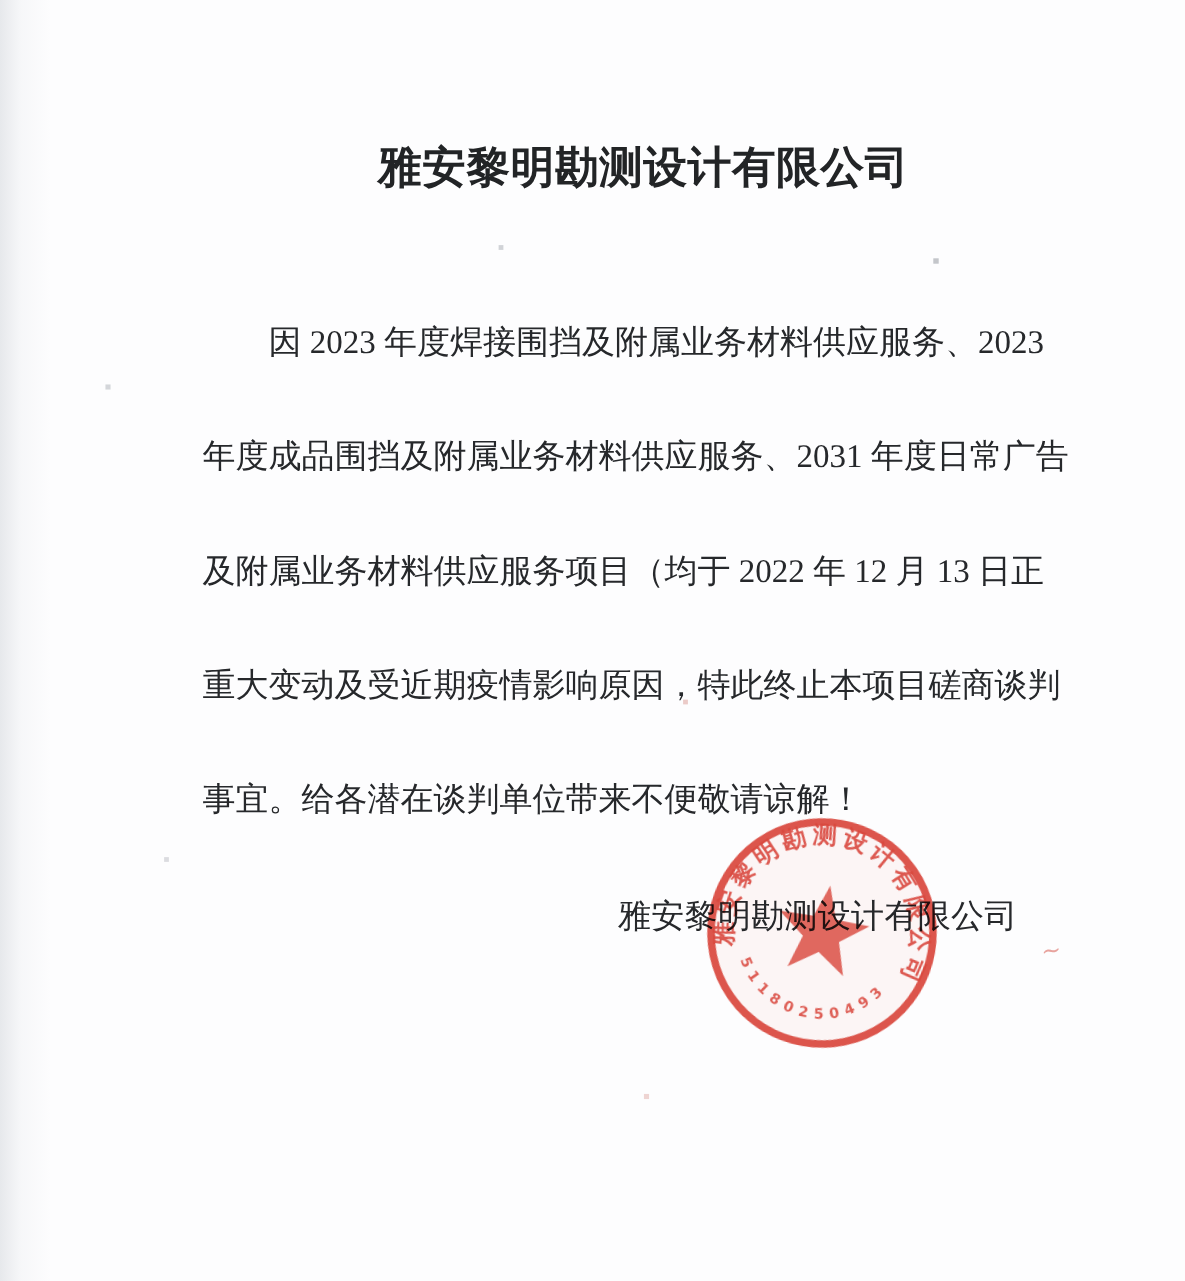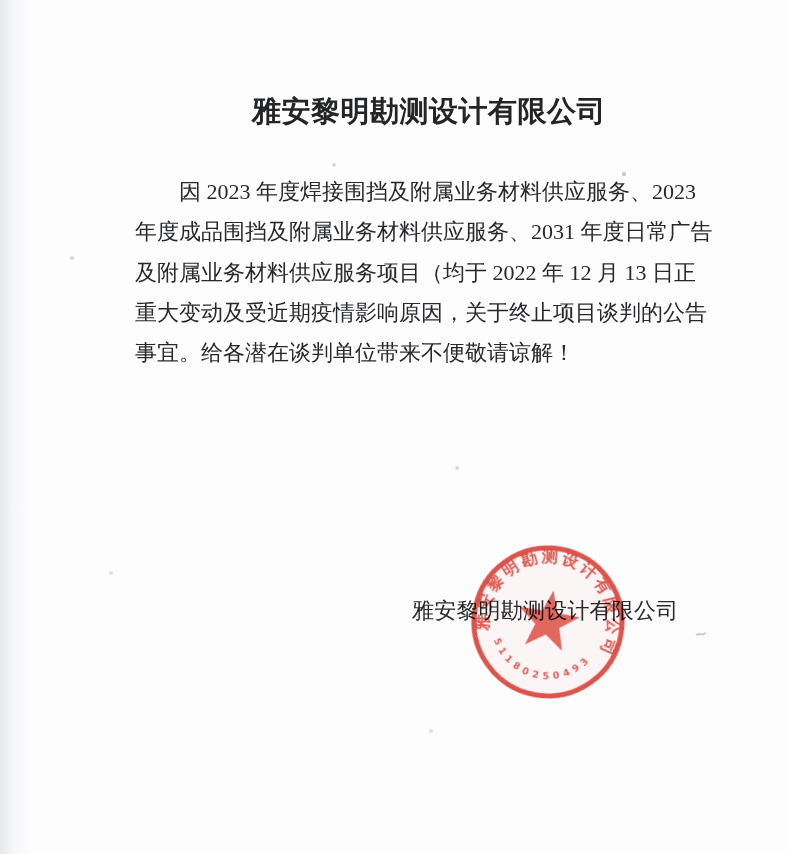--- a/index.html
+++ b/index.html
@@ -36,20 +36,21 @@
     top: 172px;
     width: 556px;
     font-size: 22px;
     color: #26282b;
     line-height: 40.3px;
   }
   .body-line {
     text-align: justify;
     text-align-last: justify;
     white-space: nowrap;
+    margin-top: 36px;
   }
   .body-line.first { padding-left: 44px; }
   .body-line.last {
     text-align: left;
     text-align-last: left;
   }
   .company-line {
     position: absolute;
     left: 412px;
     top: 596px;
@@ -107,21 +108,21 @@
 <body>
 
 <div class="page">
 
   <div class="title">雅安黎明勘测设计有限公司</div>
 
   <div class="body-text">
     <div class="body-line first">因 2023 年度焊接围挡及附属业务材料供应服务、2023</div>
     <div class="body-line">年度成品围挡及附属业务材料供应服务、2031 年度日常广告</div>
     <div class="body-line">及附属业务材料供应服务项目（均于 2022 年 12 月 13 日正</div>
-    <div class="body-line">重大变动及受近期疫情影响原因，关于终止项目谈判的公告</div>
+    <div class="body-line">重大变动及受近期疫情影响原因，特此终止本项目磋商谈判</div>
     <div class="body-line last">事宜。给各潜在谈判单位带来不便敬请谅解！</div>
   </div>
 
   <div class="company-line">雅安黎明勘测设计有限公司</div>
 
 
   <svg class="seal" viewBox="0 0 170 170">
 
     <circle cx="85" cy="85" r="72" fill="rgba(219,72,58,0.05)"></circle>
 

